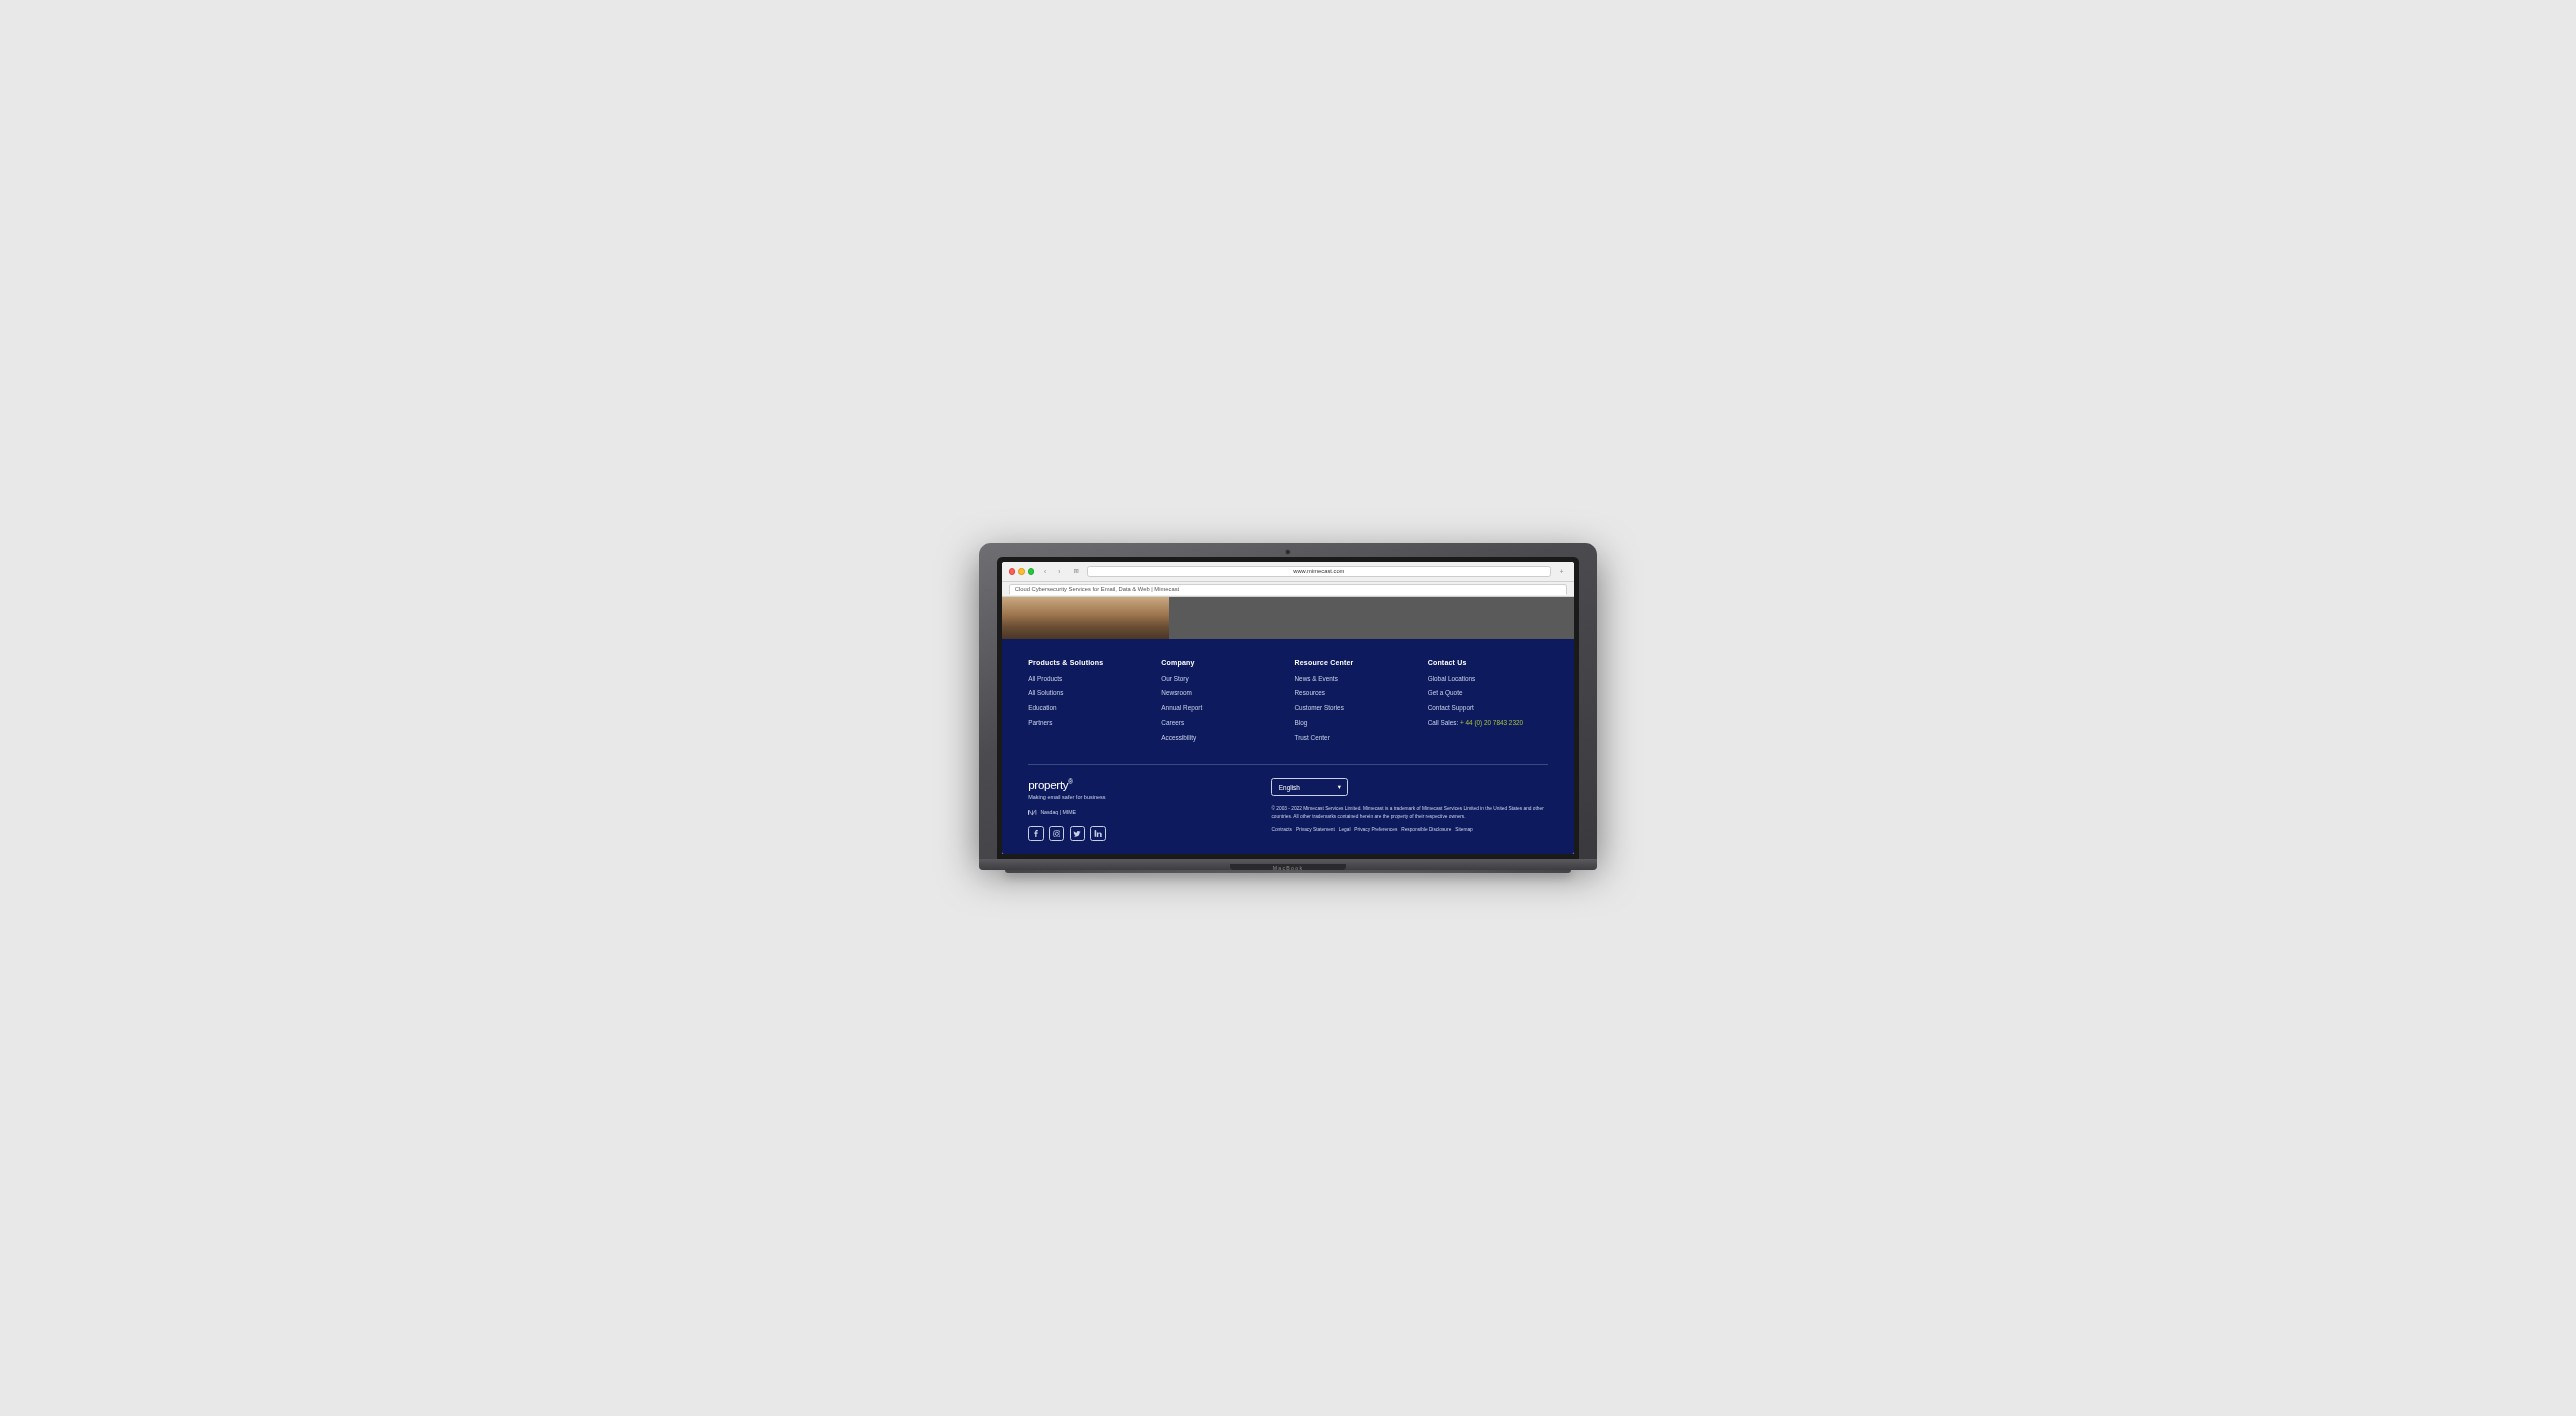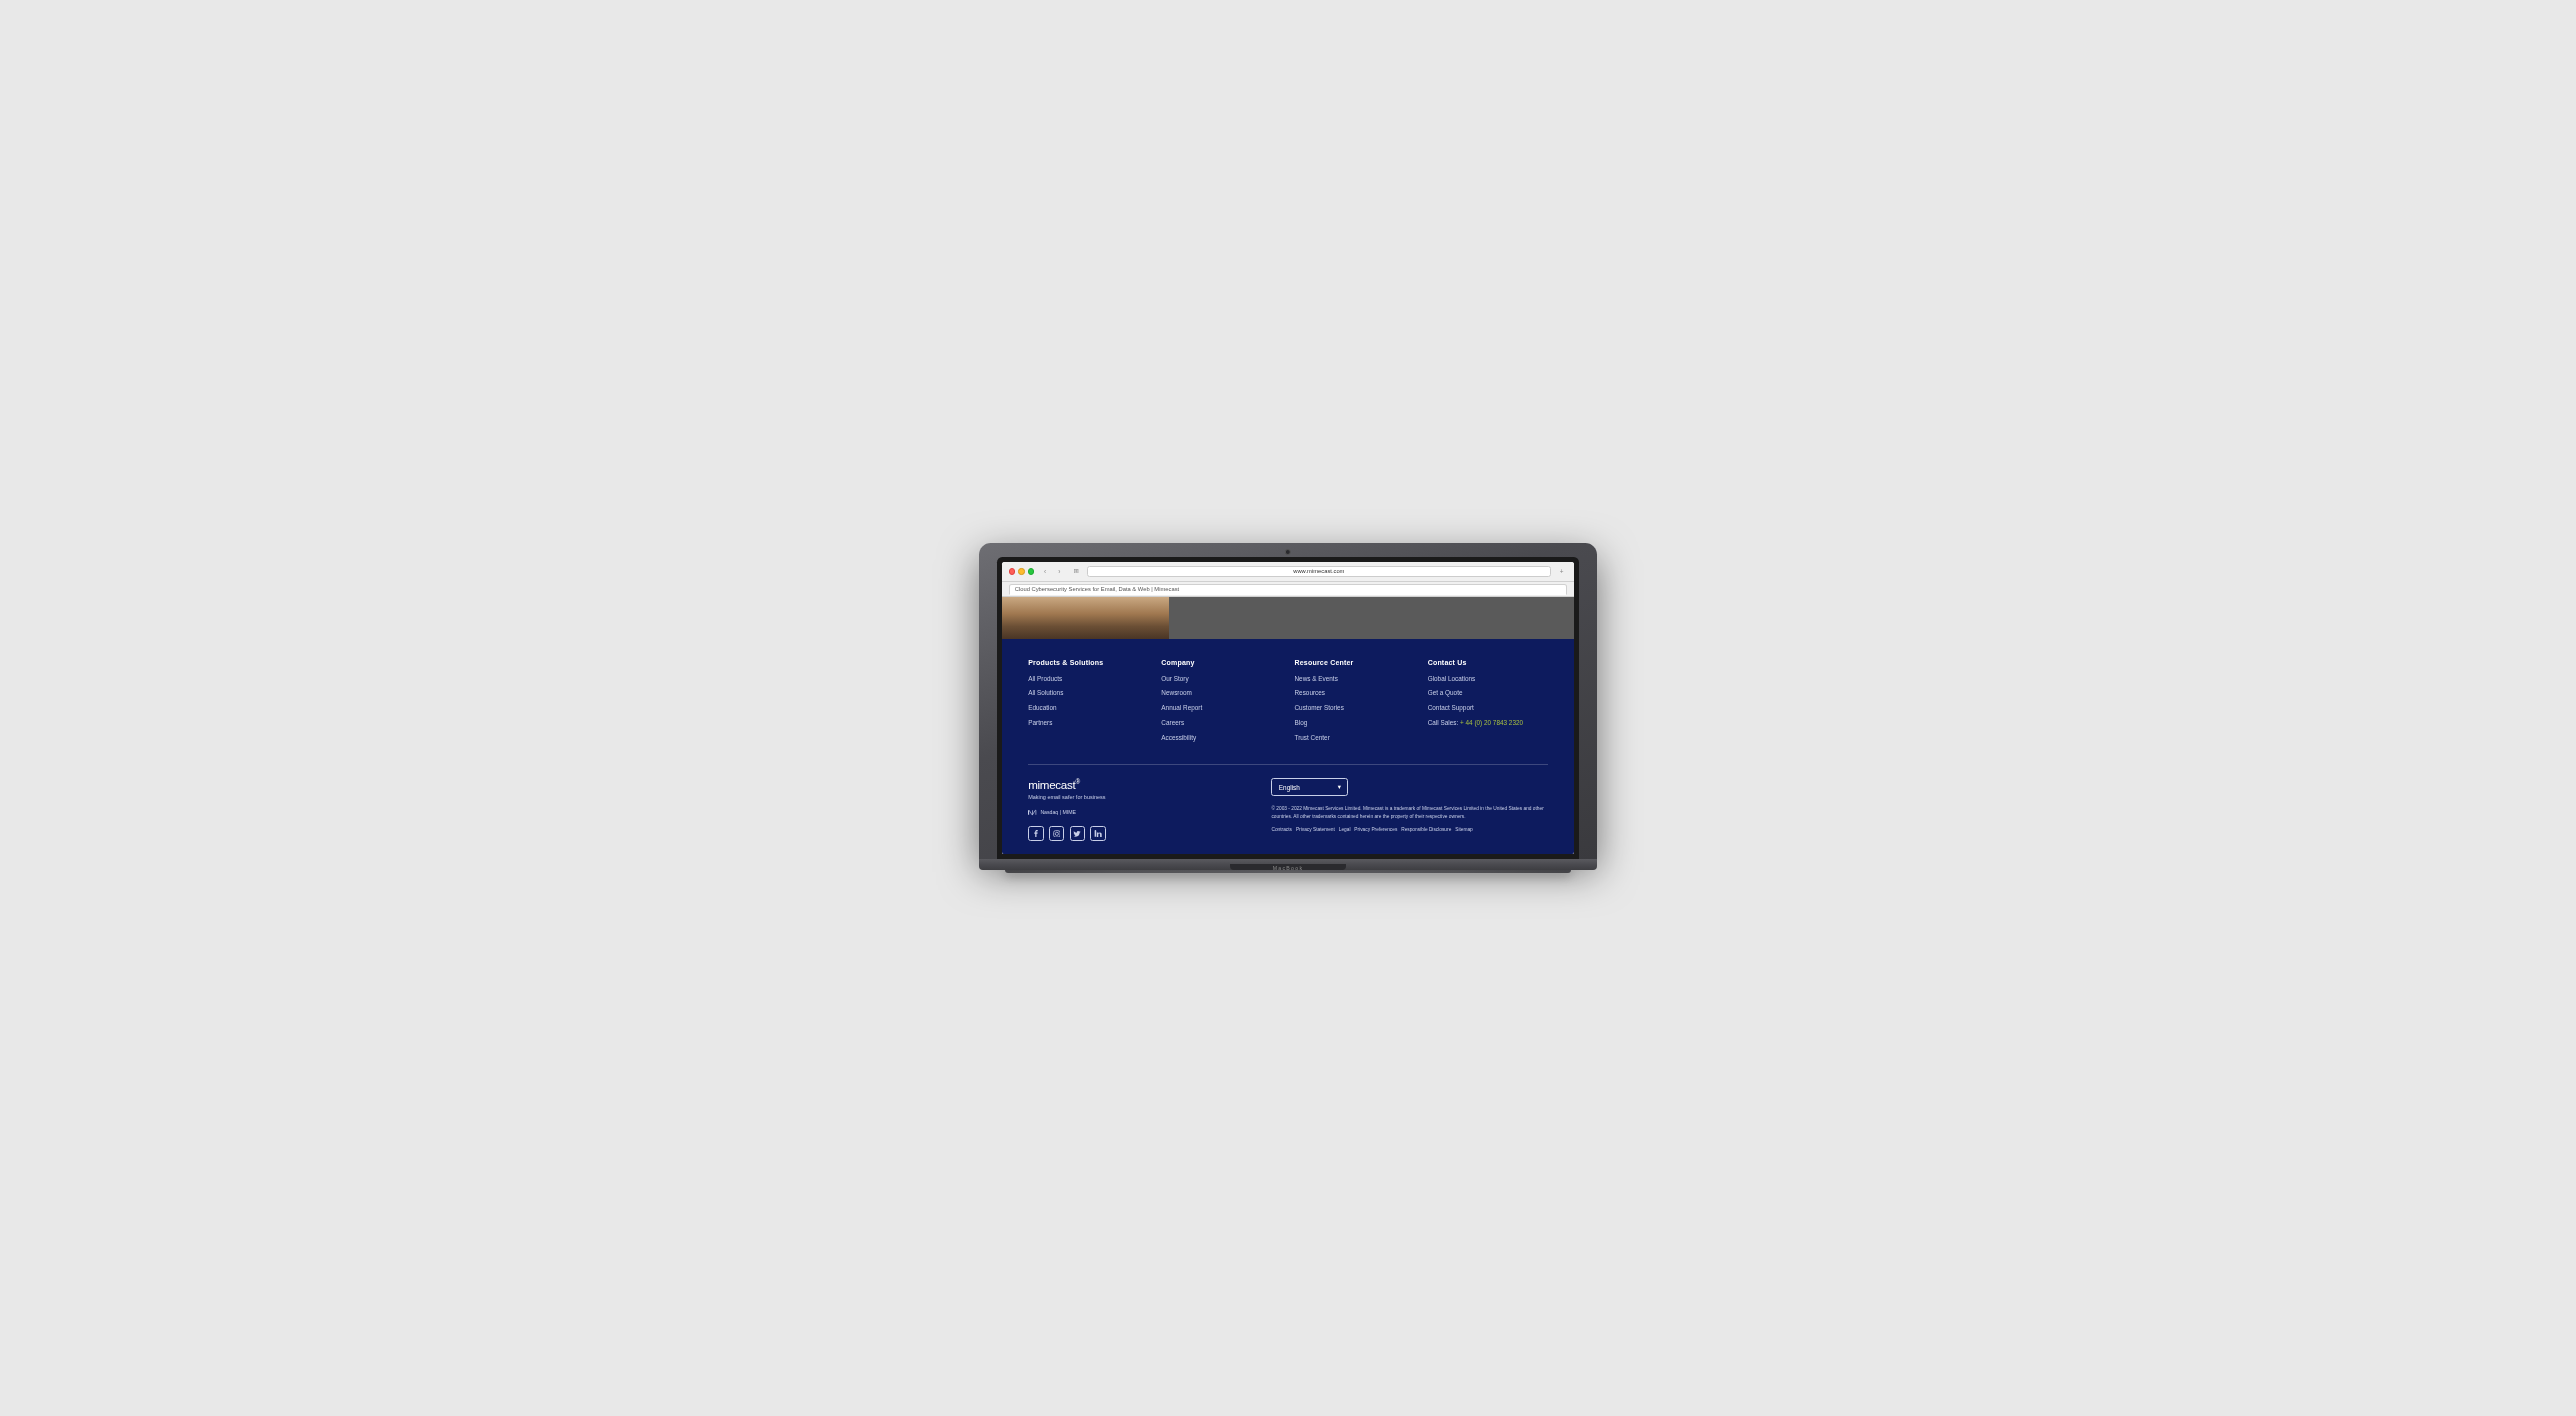--- a/index.html
+++ b/index.html
@@ -412,21 +412,21 @@
                   <a class="call-sales-link" style="color:#a8c040;text-decoration:none;font-size:6.4px;">+ 44 (0) 20 7843 2320</a>
                 </div>
               </div>
 
             </div>
 
             <div class="footer-bottom">
 
               <div class="footer-left">
                 <div class="mimecast-logo">
-                  <span>mimecast</span><sup>®</sup>
+                  <span>property</span><sup>®</sup>
                 </div>
                 <div class="logo-tagline">Making email safer for business</div>
                 <div class="nasdaq-badge">
                   <svg class="nasdaq-icon" viewBox="0 0 16 16">
                     <rect x="0" y="4" width="2" height="8" fill="#c8cfe8"></rect>
                     <path d="M2 4 L7 12 L8 12 L8 4" fill="none" stroke="#c8cfe8" stroke-width="1.2"></path>
                     <path d="M8 12 L13 4 L14 4 L14 12" fill="none" stroke="#c8cfe8" stroke-width="1.2"></path>
                   </svg>
                   <span>Nasdaq | MIME</span>
                 </div>

